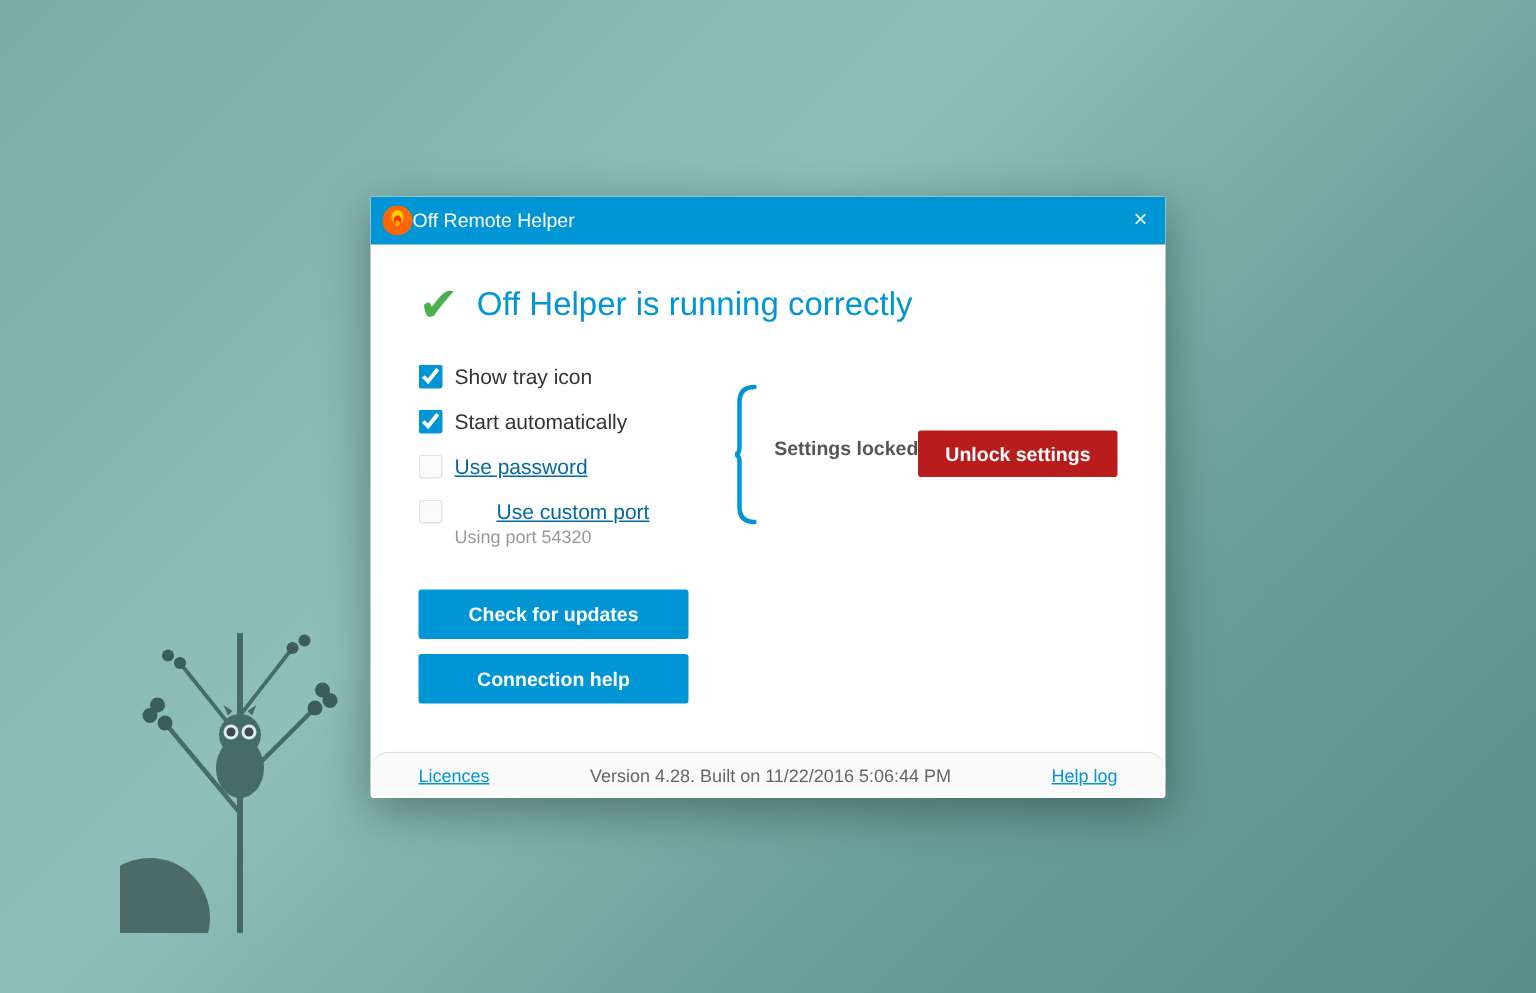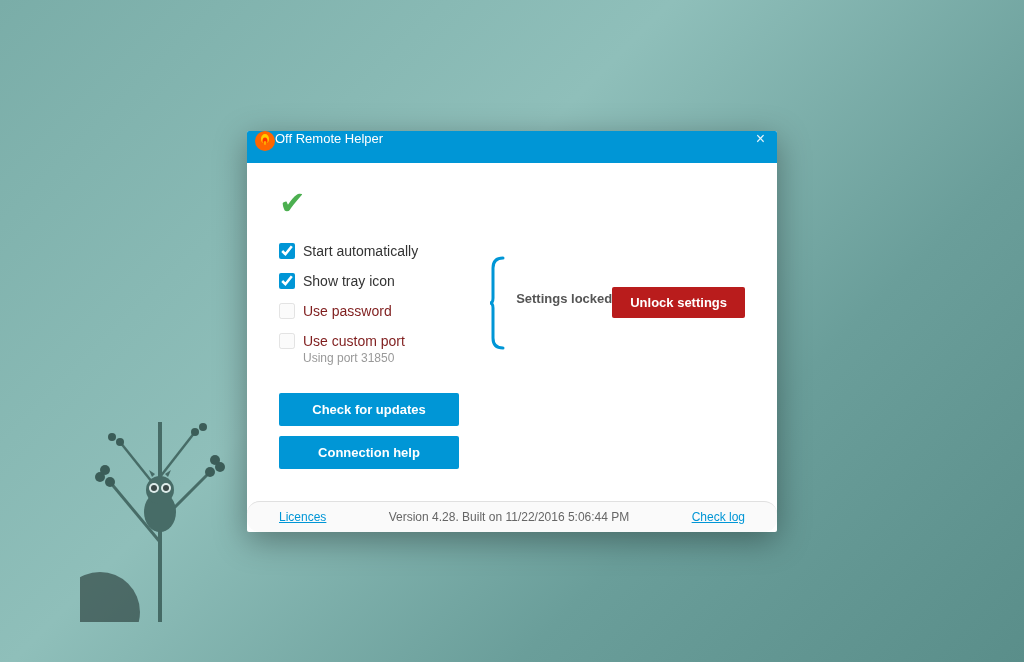--- a/index.html
+++ b/index.html
@@ -34,20 +34,21 @@
       box-shadow: 0 8px 32px rgba(0,0,0,0.35);
       display: flex;
       flex-direction: column;
       overflow: hidden;
     }
 
     
     .title-bar {
       background: #0096d6;
       display: flex;
+      align-items: center;
       padding: 0 8px;
       height: 32px;
       flex-shrink: 0;
     }
 
     .title-bar-text {
       color: #fff;
       font-size: 13px;
       font-weight: 400;
       flex: 1;
@@ -121,20 +122,21 @@
     .checkbox-row.sub-note .port-note {
       color: #999;
       font-size: 12px;
       margin-left: 24px;
       margin-top: 2px;
     }
 
     .checkbox-wrapper {
       display: flex;
       align-items: center;
+      gap: 28px;
     }
 
     .checkbox-input {
       width: 16px;
       height: 16px;
       margin-right: 8px;
       accent-color: #0096d6;
       cursor: pointer;
     }
 
@@ -142,21 +144,22 @@
       opacity: 0.6;
       cursor: default;
     }
 
     .checkbox-label {
       font-size: 14px;
       color: #333;
     }
 
     .checkbox-label.disabled-label {
-      color: #7f1d1d;
+      color: #0369a1;
+      text-decoration: underline;
     }
 
     
     .lock-area {
       display: flex;
       flex-direction: column;
       align-items: center;
       margin-left: 24px;
       padding-top: 10px;
     }
@@ -297,49 +300,50 @@
       <ellipse cx="10" cy="12" rx="1.5" ry="2" fill="#ffaa00"></ellipse>
     </svg>
     <span class="title-bar-text">Off Remote Helper</span>
     <span class="title-bar-close">×</span>
   </div>
 
   <div class="content">
 
     <div class="status-header">
       <span class="check-icon">✔</span>
+      <span class="status-text">Off Helper is running correctly</span>
     </div>
 
     <div class="help-section">
 
       <div class="setup-area">
 
         <div class="checkboxes-area">
+
+          <div class="checkbox-row">
+            <input type="checkbox" class="checkbox-input" id="show-tray" checked="" style="">
+            <label class="checkbox-label" for="show-tray">Show tray icon</label>
+          </div>
 
           <div class="checkbox-row">
             <input type="checkbox" class="checkbox-input" id="start-auto" checked="" style="">
             <label class="checkbox-label" for="start-auto">Start automatically</label>
-          </div>
-
-          <div class="checkbox-row">
-            <input type="checkbox" class="checkbox-input" id="show-tray" checked="" style="">
-            <label class="checkbox-label" for="show-tray">Show tray icon</label>
           </div>
 
           <div class="checkbox-row">
             <input type="checkbox" class="checkbox-input" id="use-password" disabled="" style="">
             <label class="checkbox-label disabled-label" for="use-password">Use password</label>
           </div>
 
           <div class="checkbox-row sub-note">
             <div class="checkbox-wrapper">
               <input type="checkbox" class="checkbox-input" id="use-custom-port" disabled="" style="">
               <label class="checkbox-label disabled-label" for="use-custom-port">Use custom port</label>
             </div>
-            <span class="port-note">Using port 31850</span>
+            <span class="port-note">Using port 54320</span>
           </div>
 
         </div>
 
         <div class="lock-area">
           <div class="bracket-container">
             <svg class="bracket-svg" viewBox="0 0 20 100" xmlns="http://www.w3.org/2000/svg">
               <path d="M15,5 Q5,5 5,15 L5,45 Q5,50 2,50 Q5,50 5,55 L5,85 Q5,95 15,95" fill="none" stroke="#0096d6" stroke-width="3" stroke-linecap="round"></path>
             </svg>
             <div class="lock-info">
@@ -355,16 +359,16 @@
     <div class="help-section">
       <button class="help-btn">Check for updates</button>
       <button class="help-btn">Connection help</button>
     </div>
 
   </div>
 
   <div class="footer">
     <span class="footer-link">Licences</span>
     <span class="footer-version">Version 4.28. Built on 11/22/2016 5:06:44 PM</span>
-    <span class="footer-link">Check log</span>
+    <span class="footer-link">Help log</span>
   </div>
 
 </div>
 
 </body></html>

